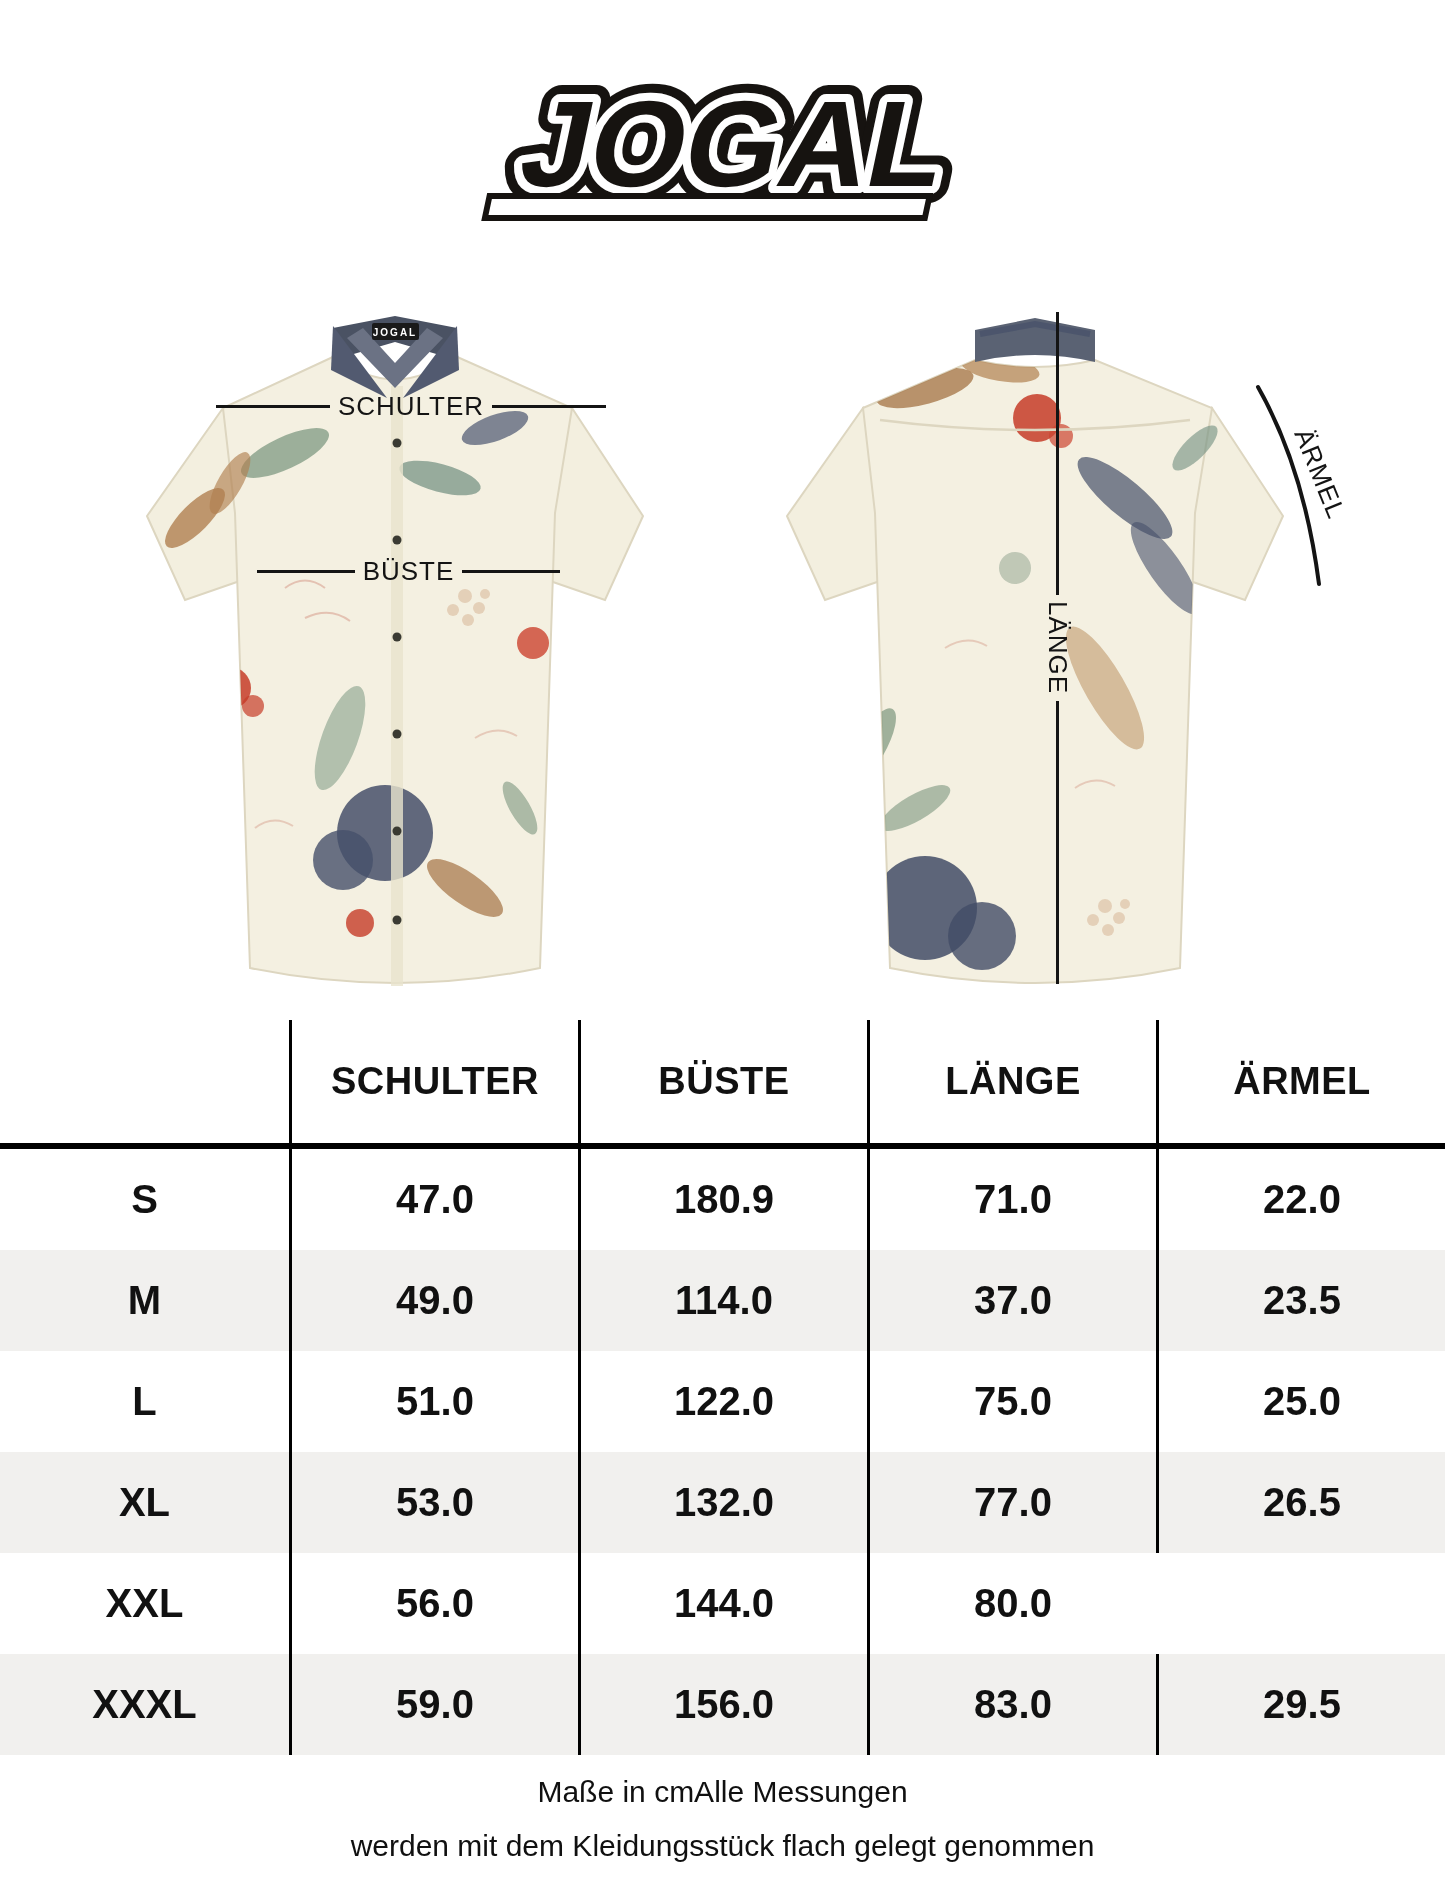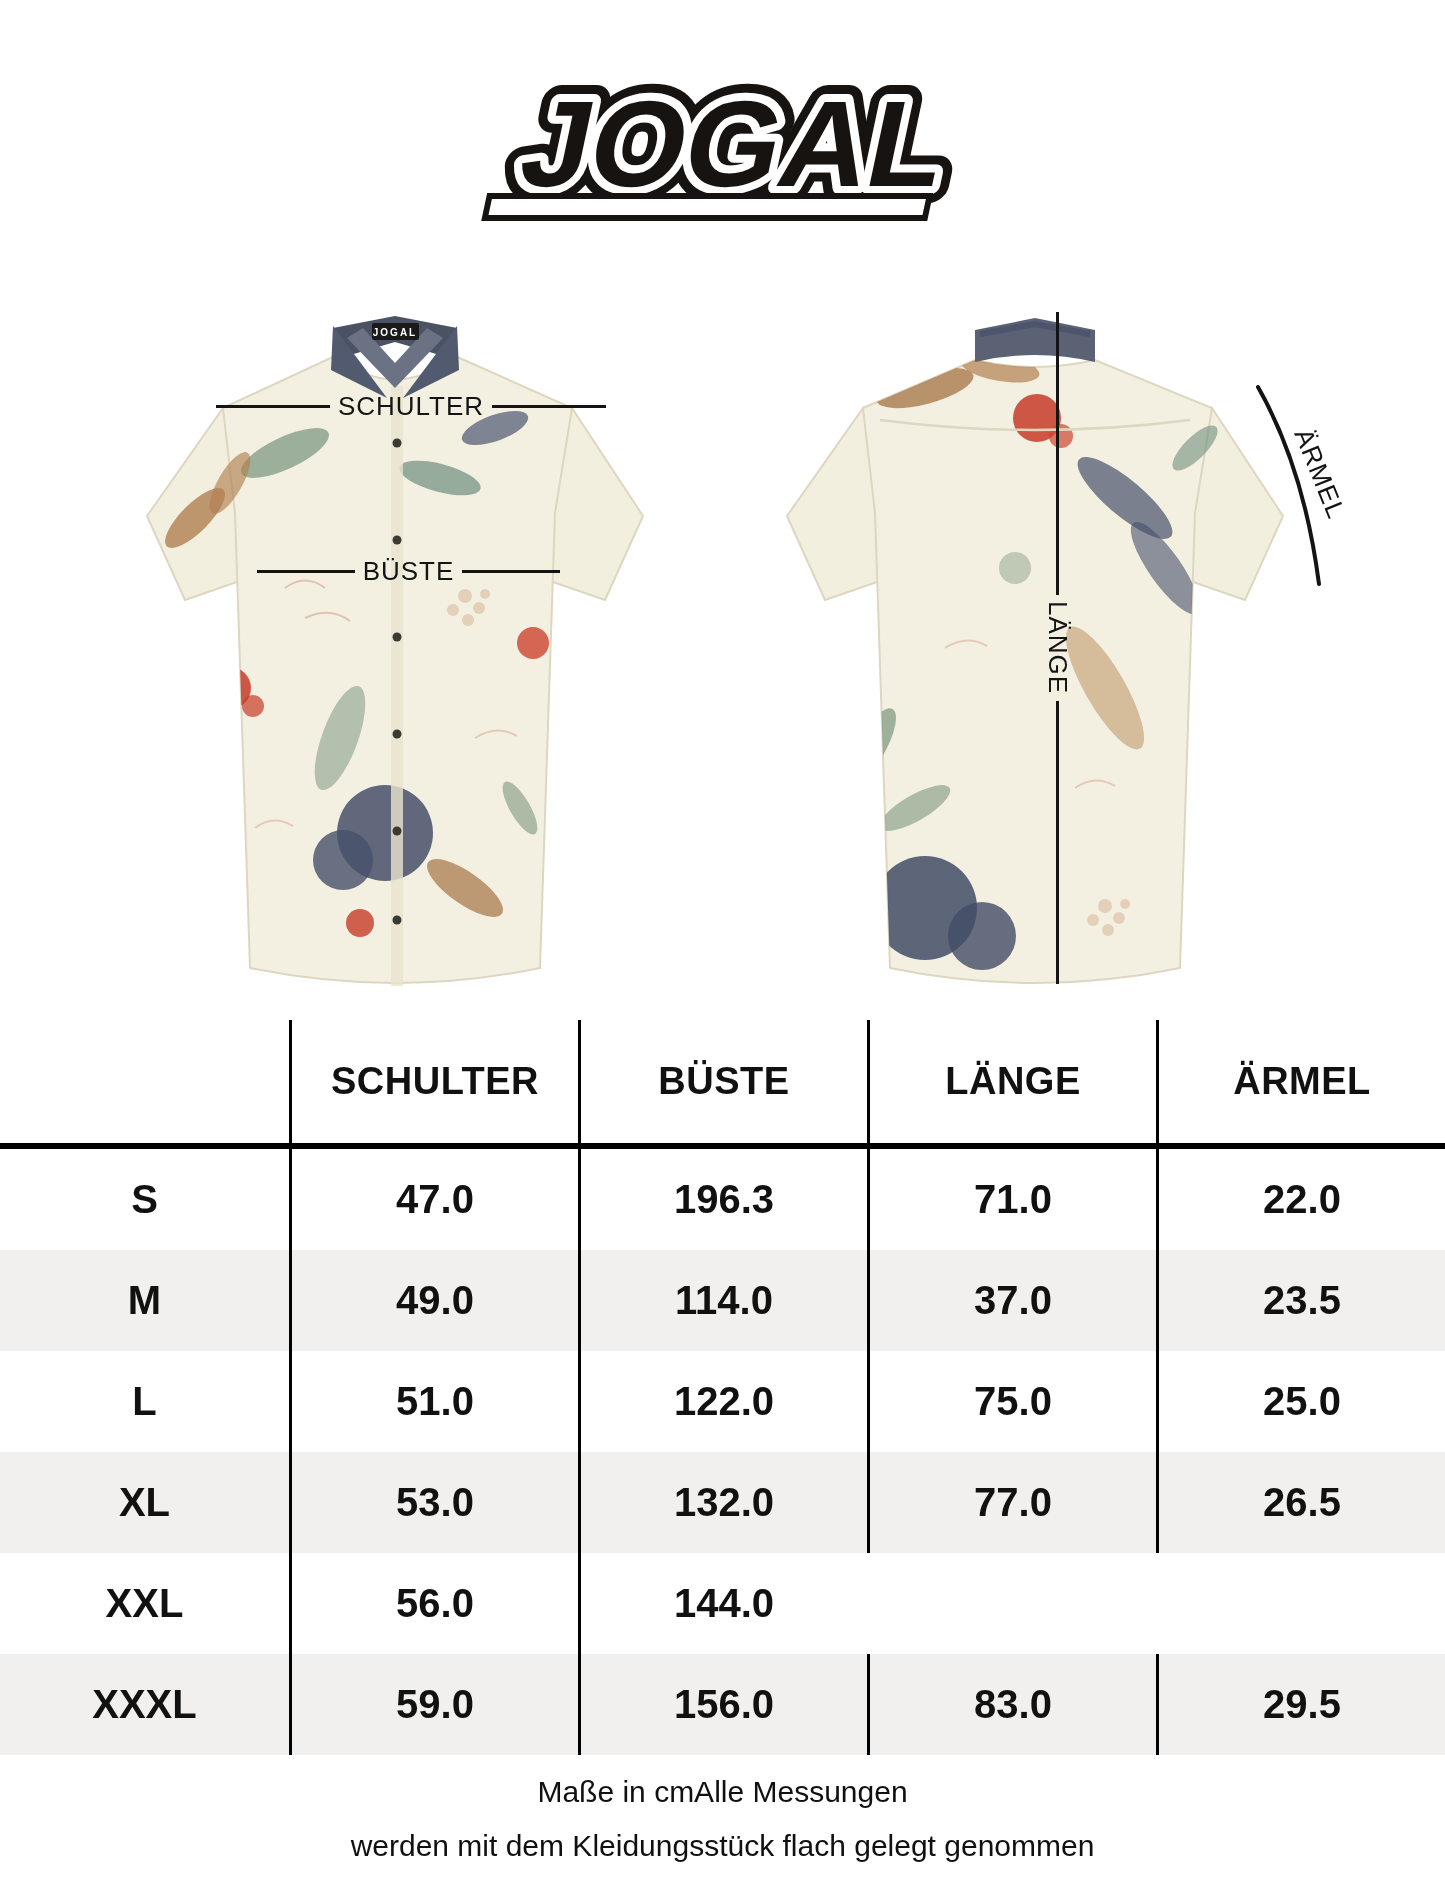--- a/index.html
+++ b/index.html
@@ -203,21 +203,21 @@
       <div>SCHULTER</div>
       <div>BÜSTE</div>
       <div>LÄNGE</div>
       <div>ÄRMEL</div>
     </div>
     <div class="t-rule"></div>
 
     <div class="t-row t-data">
       <div class="size-name">S</div>
       <div>47.0</div>
-      <div>196.3</div>
+      <div>180.9</div>
       <div>71.0</div>
       <div>22.0</div>
     </div>
     <div class="t-row t-data alt">
       <div class="size-name">M</div>
       <div>49.0</div>
       <div>114.0</div>
       <div>37.0</div>
       <div>23.5</div>
     </div>
@@ -232,20 +232,21 @@
       <div class="size-name">XL</div>
       <div>53.0</div>
       <div>132.0</div>
       <div>77.0</div>
       <div>26.5</div>
     </div>
     <div class="t-row t-data">
       <div class="size-name">XXL</div>
       <div>56.0</div>
       <div>144.0</div>
+      <div>80.0</div>
     </div>
     <div class="t-row t-data alt">
       <div class="size-name">XXXL</div>
       <div>59.0</div>
       <div>156.0</div>
       <div>83.0</div>
       <div>29.5</div>
     </div>
   </div>
 

